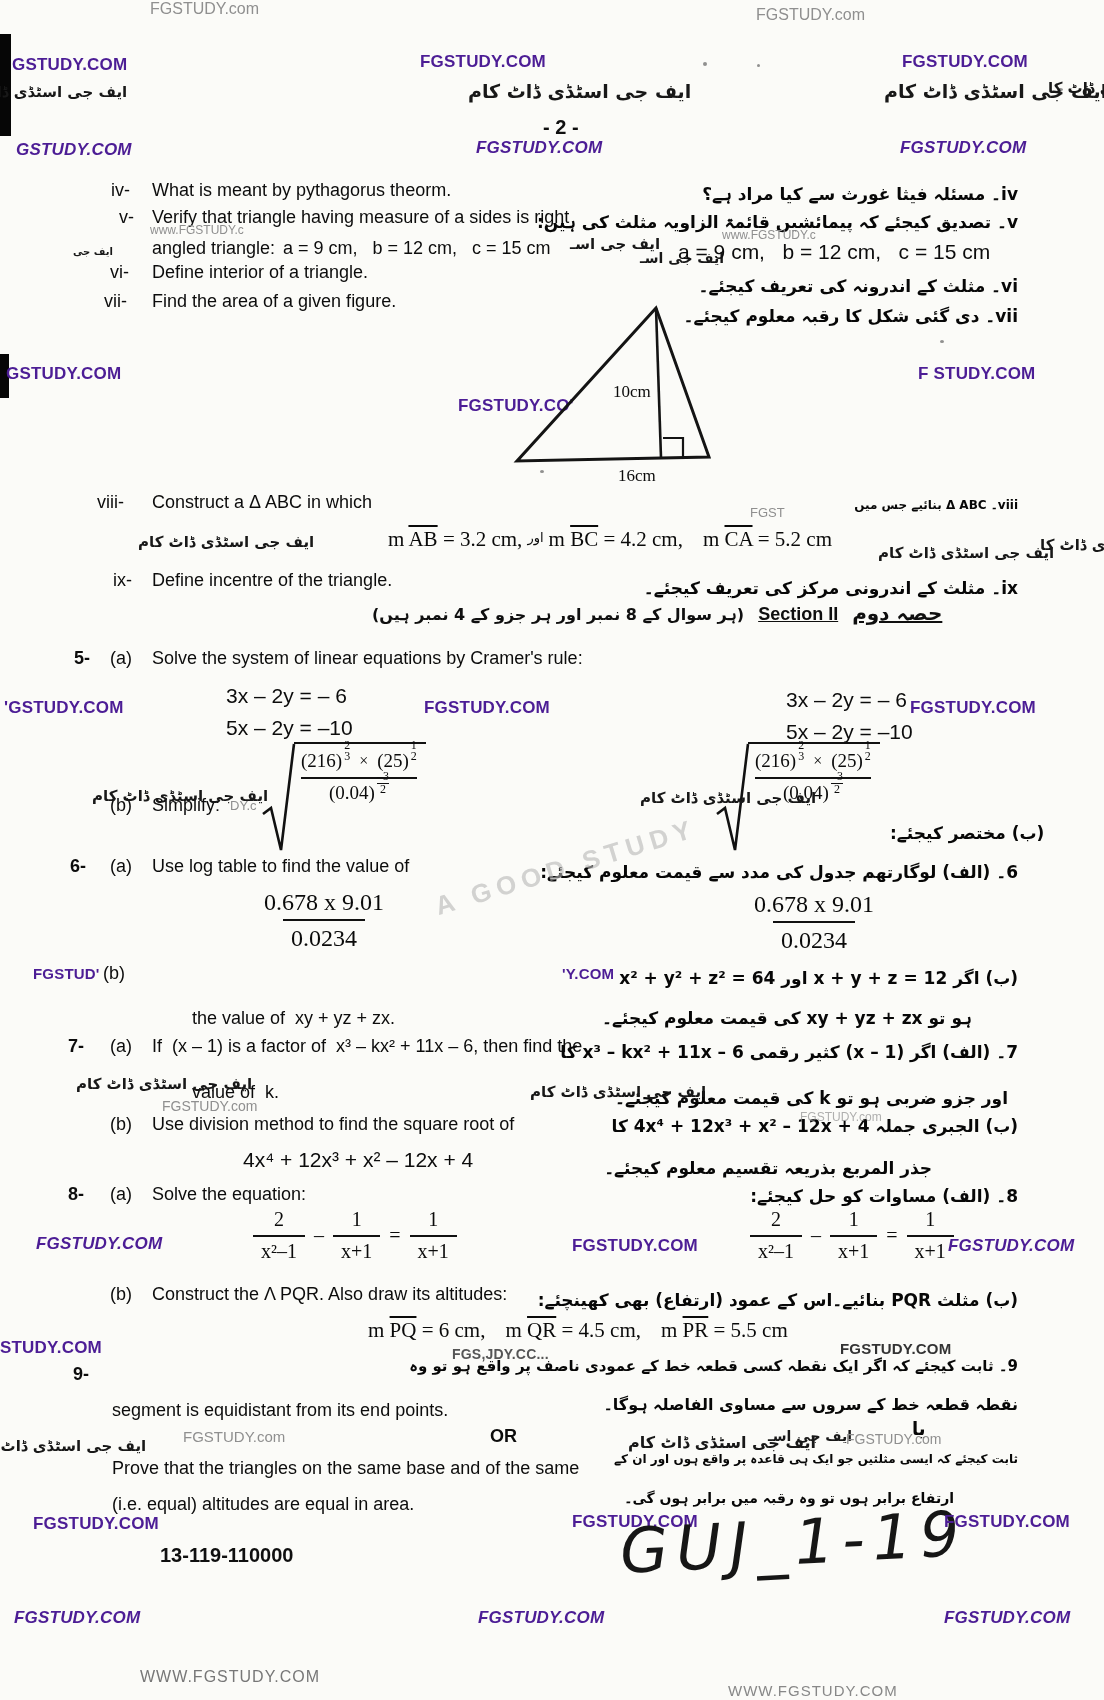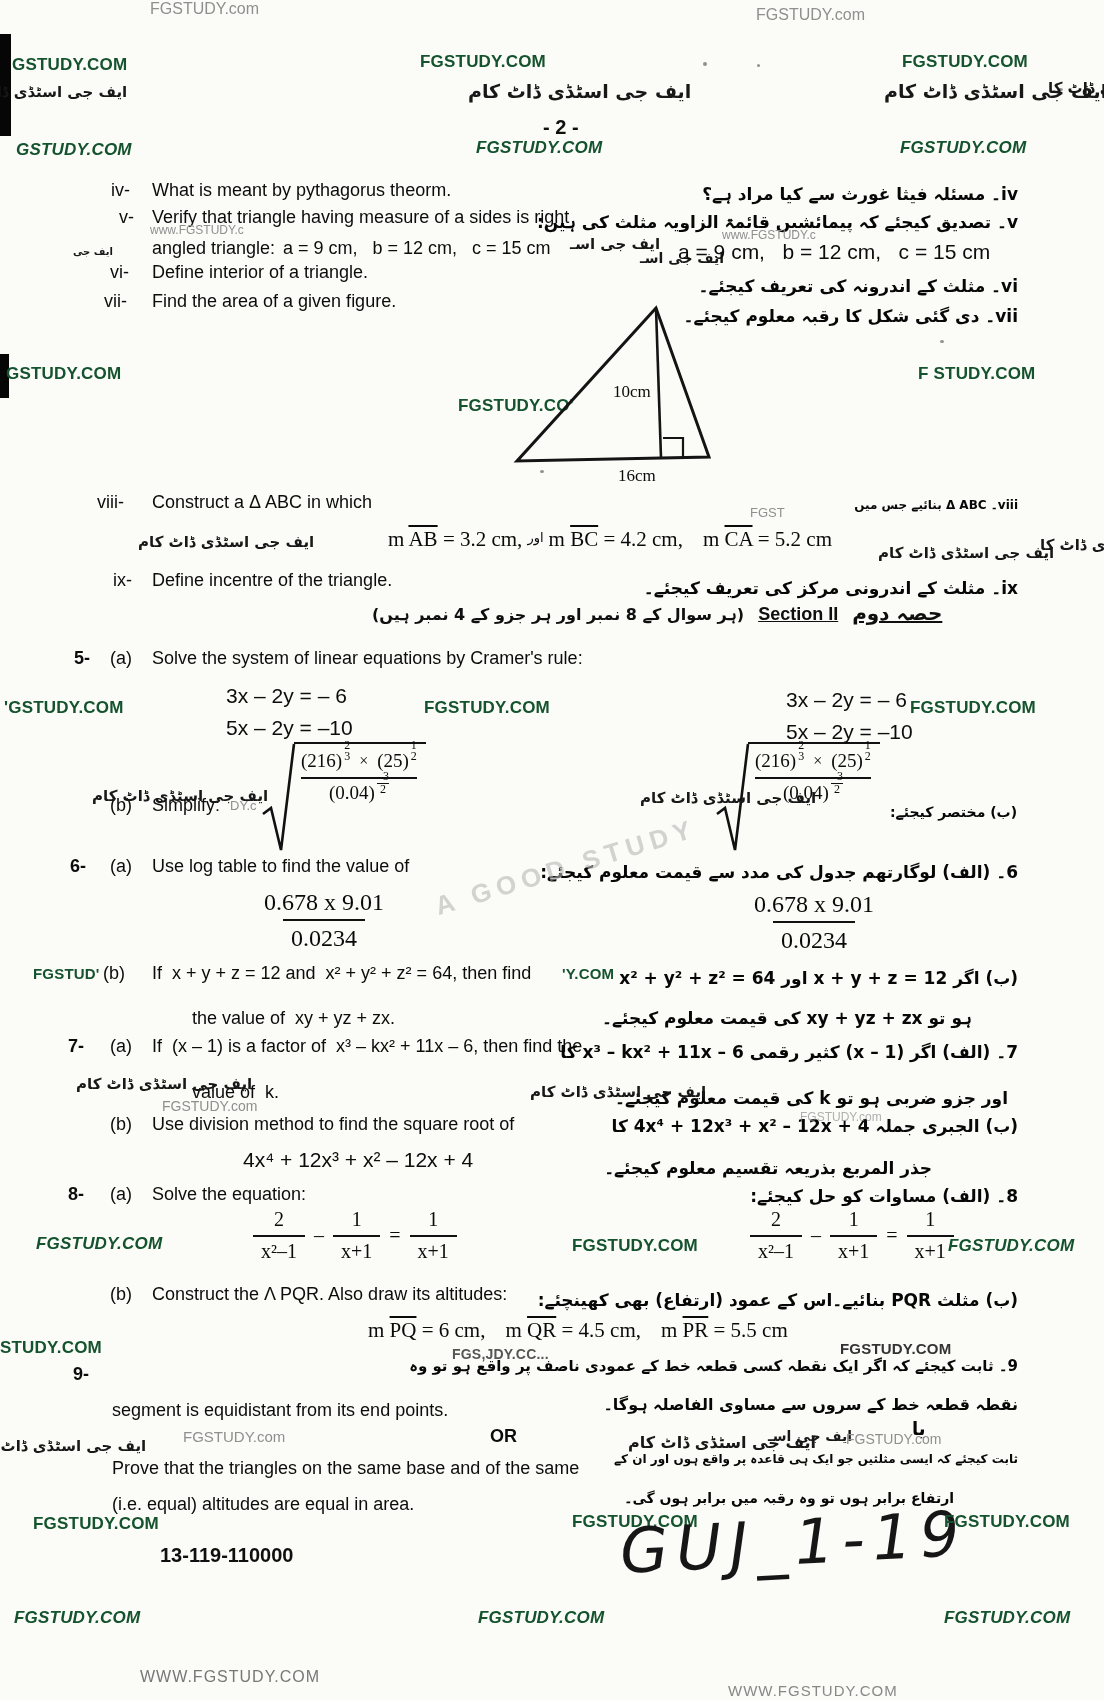--- a/index.html
+++ b/index.html
@@ -4,21 +4,21 @@
 <style>
   html,body{margin:0;padding:0;background:#e8e8e8;}
   .page{position:relative;width:1104px;height:1700px;background:#fbfbf8;overflow:hidden;
         font-family:"Liberation Sans",sans-serif;color:#0f0f0f;}
   .abs{position:absolute;white-space:nowrap;line-height:1.18;}
   .en{font-size:18px;color:#0c0c0c;}
   .qnum{font-weight:bold;}
   .ur{direction:rtl;font-family:"DejaVu Sans",sans-serif;font-weight:bold;color:#070707;font-size:17px;}
   .urw{font-family:"DejaVu Sans",sans-serif;font-weight:bold;color:#181818;}
   .ser{font-family:"Liberation Serif","DejaVu Serif",serif;color:#0a0a0a;}
-  .wmb{font-weight:bold;font-size:17px;color:#14532d;letter-spacing:.2px;}
+  .wmb{font-weight:bold;font-size:17px;color:#4c1d95;letter-spacing:.2px;}
   .wmi{font-style:italic;}
   .wmg{color:#8f8f8f;}
   .bar{position:absolute;background:#060606;}
   .spk{position:absolute;background:#4a4a4a;border-radius:50%;opacity:.6;}
   .ovl{text-decoration:overline;}
   .sep-ur{font-family:"DejaVu Sans",sans-serif;font-size:13px;margin:0 5px;vertical-align:4px;}
   .gap{display:inline-block;width:20px;}
   
   .radical{display:flex;align-items:flex-start;justify-content:center;}
   .rbody{border-top:2.5px solid #111;margin-left:-2px;padding:6px 9px 0 7px;display:flex;
@@ -197,41 +197,40 @@
         <div class="rden">
             <span>(0.04)</span>
             <span class="sst sstb">
               <i>–3</i>
               <i>2</i>
             </span>
           </div>
       </div>
     </div>
   </div>
-  <div class="abs ur" style="left:890px;top:804px;font-size:14px">(ب) مختصر کیجئے:</div>
+  <div class="abs ur" style="left:890px;top:823px;font-size:17px">(ب) مختصر کیجئے:</div>
   <div class="abs urw" style="left:92px;top:788px;font-size:15px">ایف جی اسٹڈی ڈاٹ کام</div>
   <div class="abs urw" style="left:640px;top:790px;font-size:15px">ایف جی اسٹڈی ڈاٹ کام</div>
 
   <div class="abs en qnum" style="left:70px;top:856px">6-</div>
   <div class="abs en" style="left:110px;top:856px">(a)</div>
   <div class="abs en" style="left:152px;top:856px">Use log table to find the value of</div>
   <div class="abs ur" style="right:86px;top:862px">6۔ (الف) لوگارتھم جدول کی مدد سے قیمت معلوم کیجئے:</div>
   <div class="abs diag" style="left:430px;top:852px">A GOOD STUDY</div>
   <div class="abs" style="left:256px;top:888px"><span class="vfrac f6">
         <span class="ft">0.678 x 9.01</span>
         <span class="fb">0.0234</span>
       </span></div>
   <div class="abs" style="left:746px;top:890px"><span class="vfrac f6">
         <span class="ft">0.678 x 9.01</span>
         <span class="fb">0.0234</span>
       </span></div>
 
   <div class="abs wmb" style="left:33px;top:965px;font-size:15px">FGSTUD'</div>
   <div class="abs en" style="left:103px;top:963px">(b)</div>
-  <div class="abs en" style="left:152px;top:963px">If&nbsp; x + y + z = 12 and&nbsp; x² + y² + z² = 64, then find</div>
   <div class="abs wmb" style="left:562px;top:965px;font-size:15px">'Y.COM</div>
   <div class="abs en" style="left:192px;top:1008px">the value of&nbsp; xy + yz + zx.</div>
   <div class="abs ur" style="right:86px;top:968px">(ب) اگر ‎x + y + z = 12‎ اور ‎x² + y² + z² = 64‎</div>
   <div class="abs ur" style="right:132px;top:1008px">ہو تو ‎xy + yz + zx‎ کی قیمت معلوم کیجئے۔</div>
 
   <div class="abs en qnum" style="left:68px;top:1036px">7-</div>
   <div class="abs en" style="left:110px;top:1036px">(a)</div>
   <div class="abs en" style="left:152px;top:1036px">If&nbsp; (x – 1) is a factor of&nbsp; x³ – kx² + 11x – 6, then find the</div>
   <div class="abs en" style="left:192px;top:1082px">value of&nbsp; k.</div>
   <div class="abs urw" style="left:76px;top:1076px;font-size:15px">ایف جی اسٹڈی ڈاٹ کام</div>

